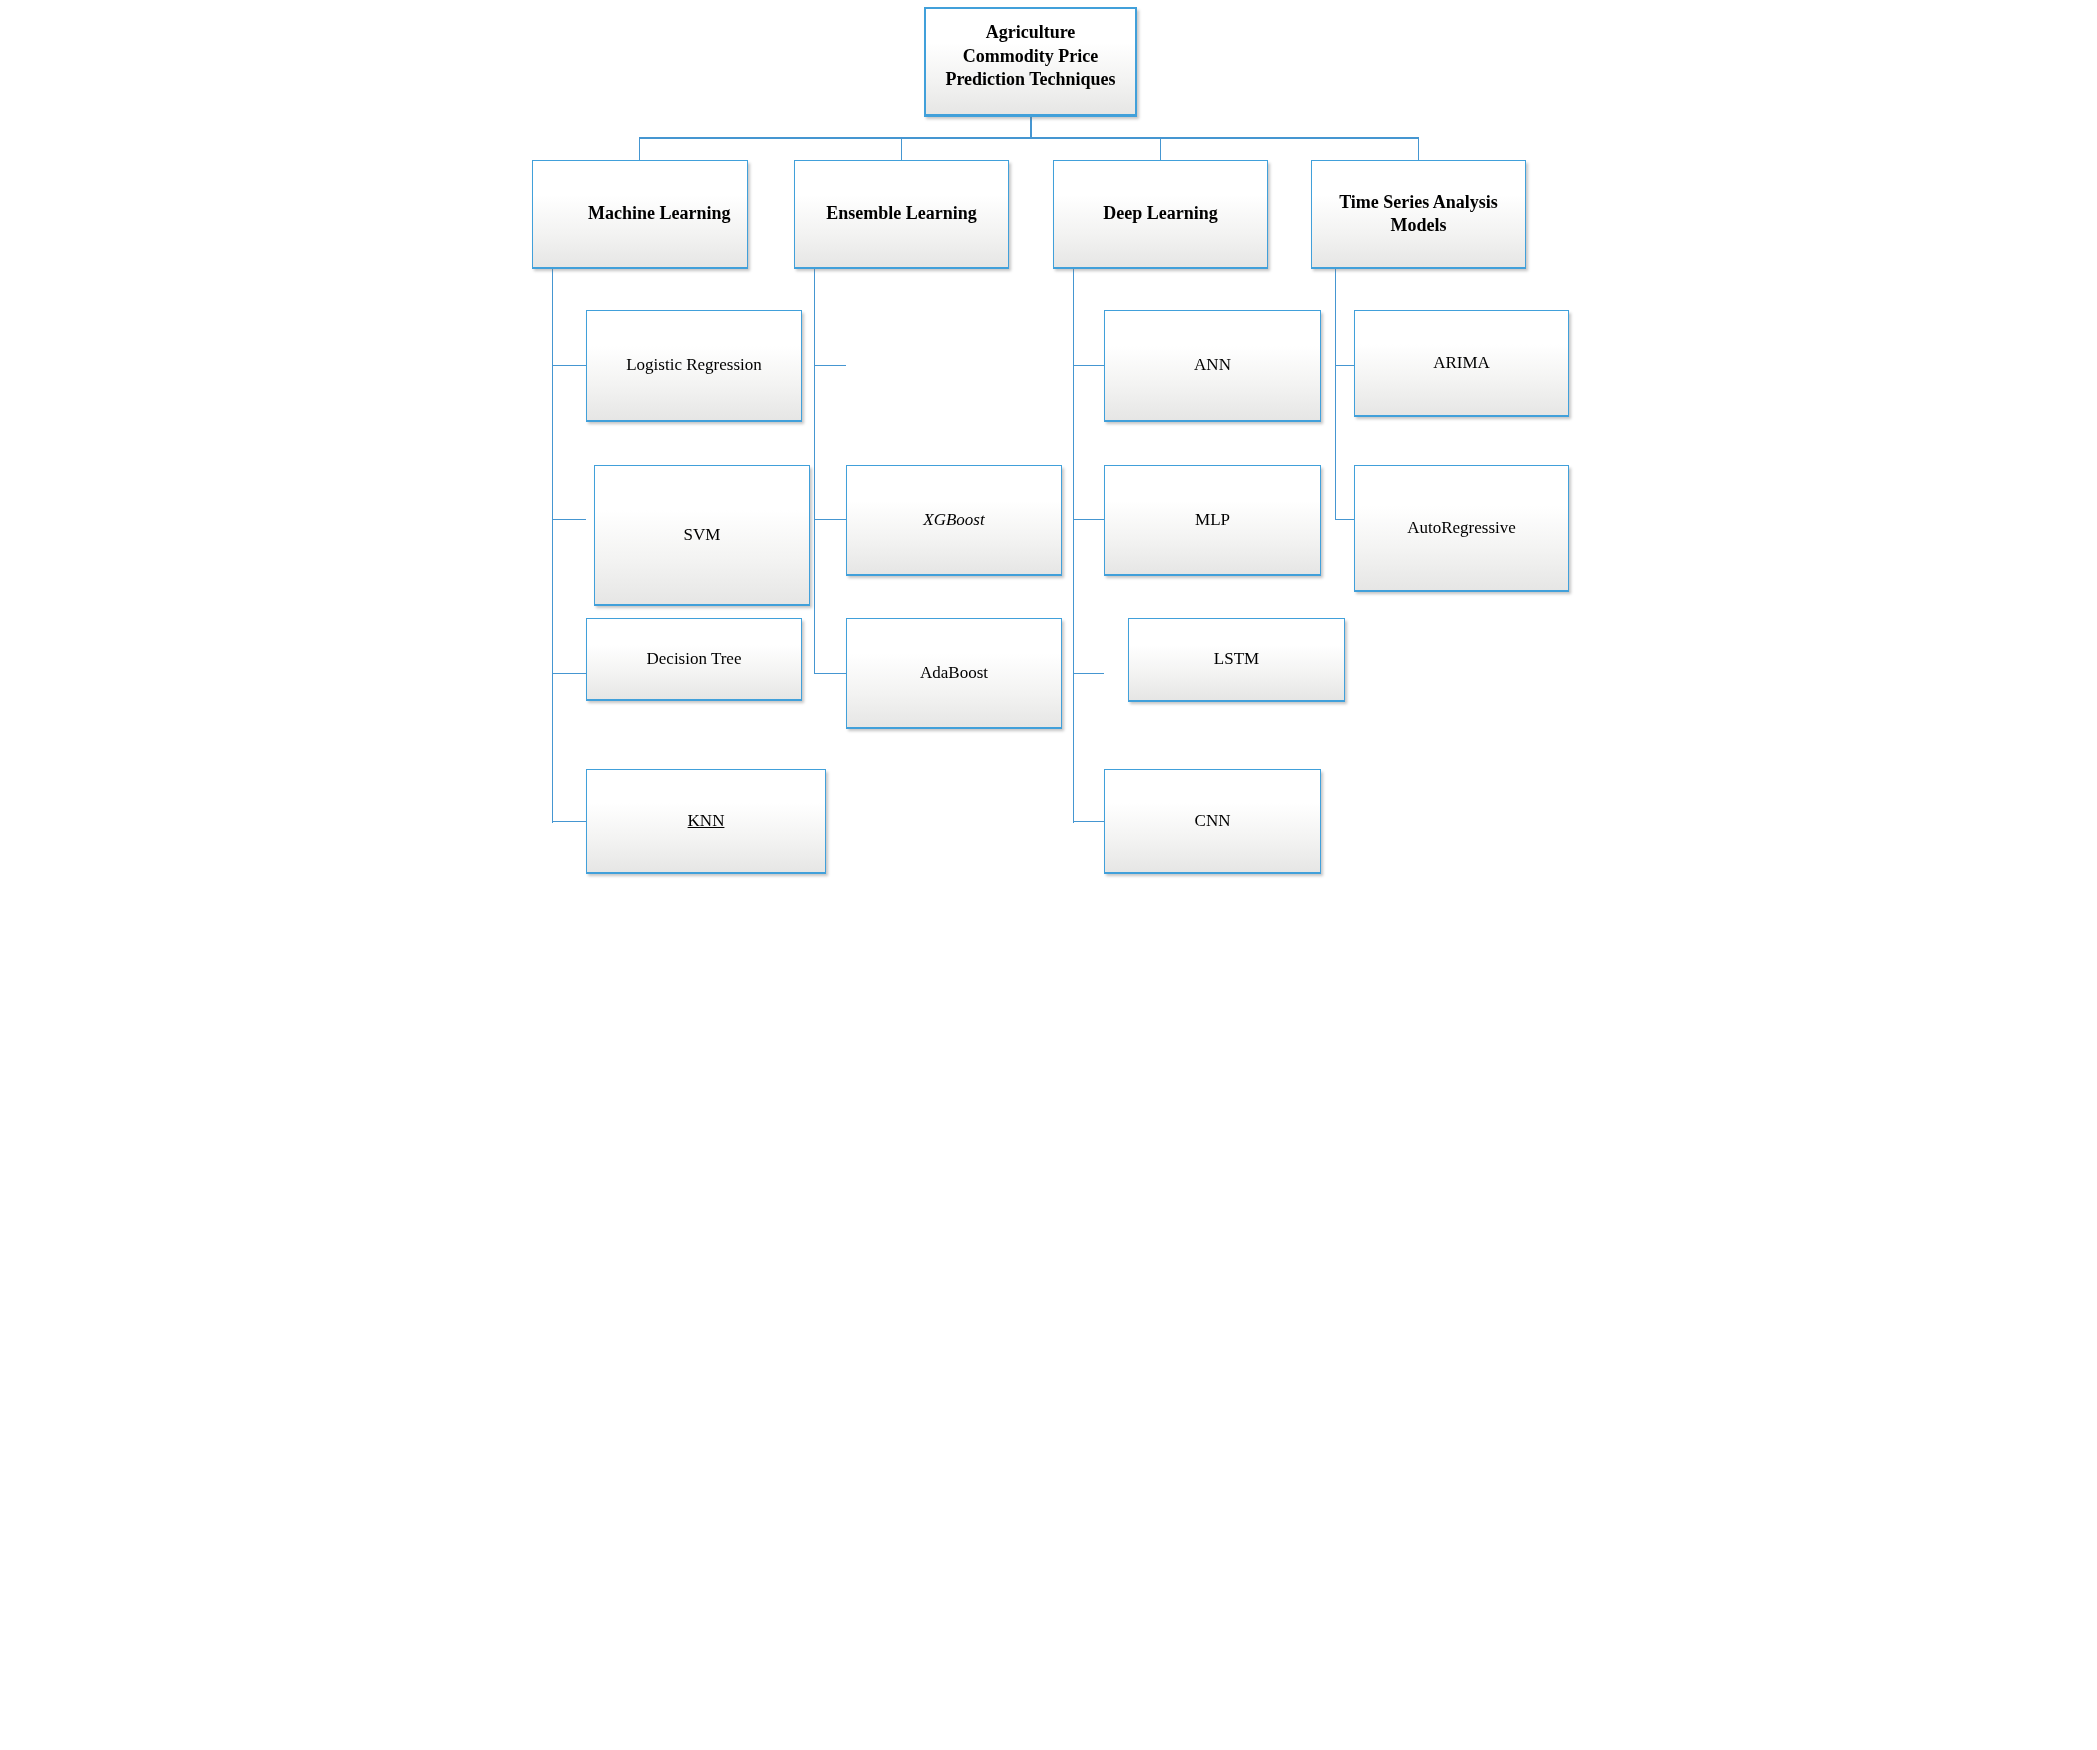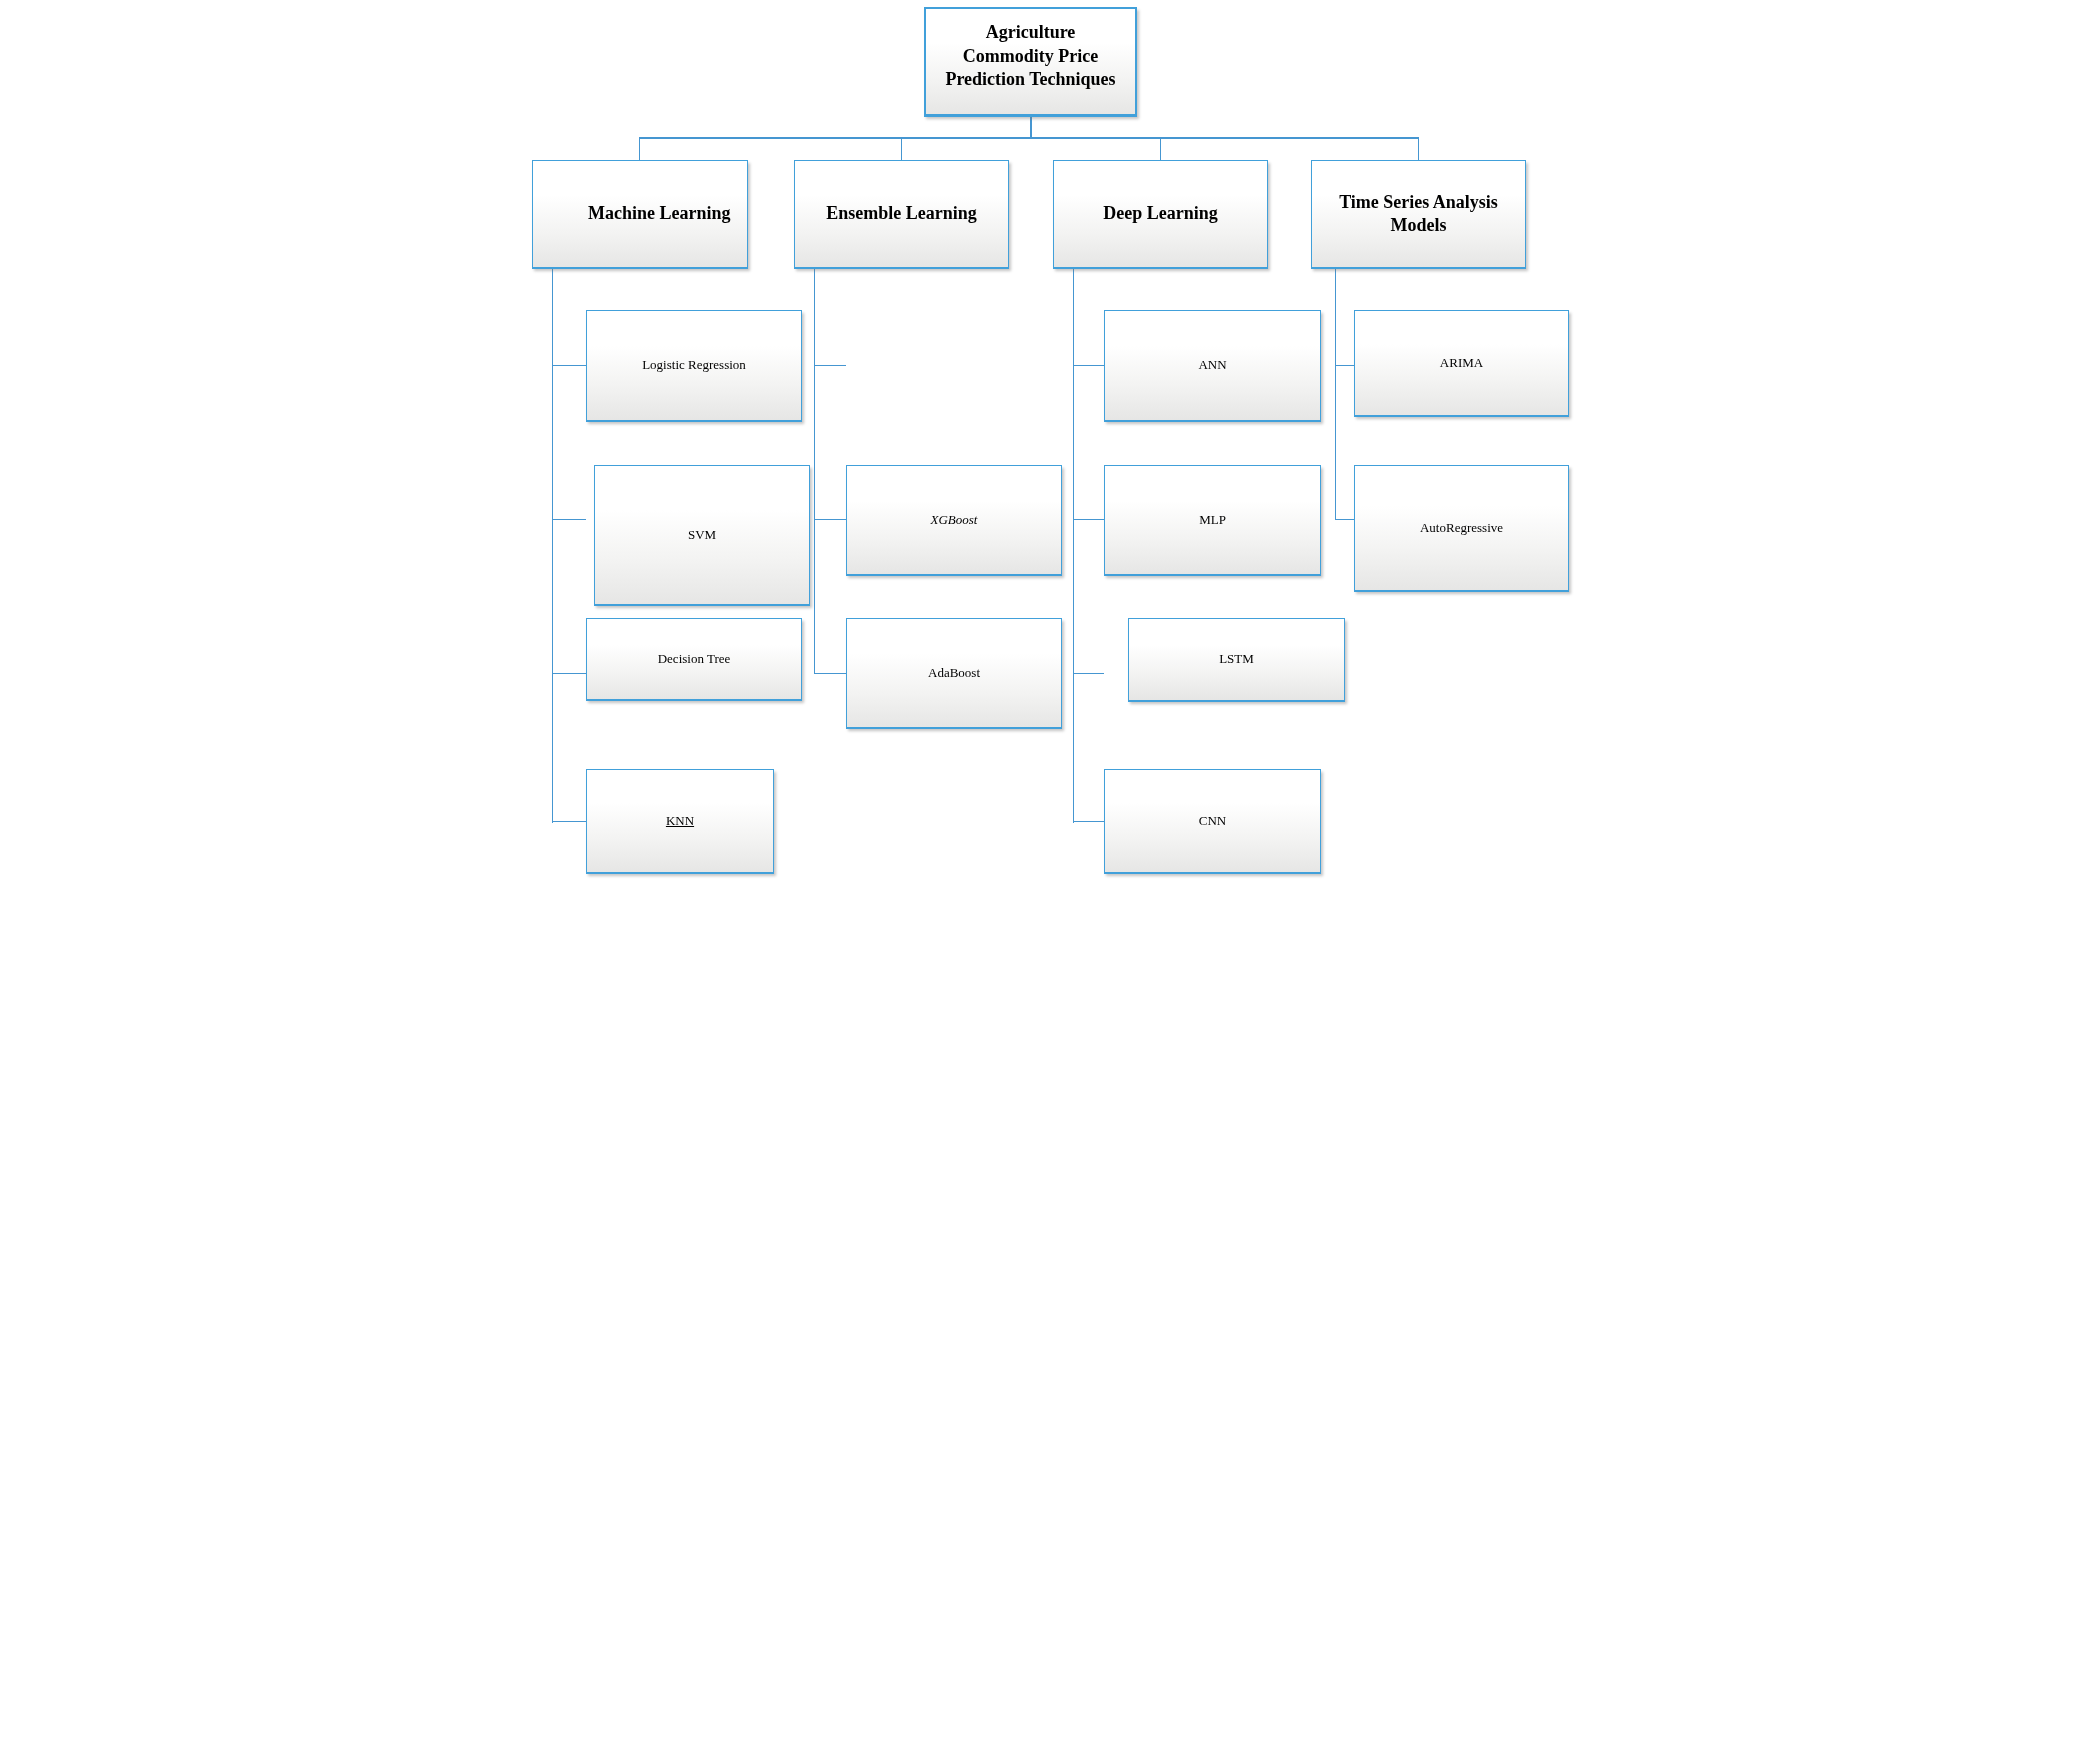--- a/index.html
+++ b/index.html
@@ -21,21 +21,21 @@
     box-shadow:2px 2.7px 2.7px rgba(110,110,110,0.40);
     box-sizing:border-box;
     line-height:1.3;
   }
   .root{
     border-width:2px;border-bottom-width:3.3px;
     font-weight:bold;font-size:18px;
     padding:0 6.6px 9.3px 6.6px;
   }
   .cat{font-weight:bold;font-size:18px;padding:0 5.3px;}
-  .leaf{font-size:13px;font-weight:normal;padding:0 12px;}
+  .leaf{font-size:17px;font-weight:normal;padding:0 12px;}
   .line{position:absolute;background:var(--connector,#4596d1);}
 </style>
 </head>
 <body>
 
 <div class="stage">
 
   <div class="line" style="left:506px;top:117px;width:2px;height:21px;"></div>
   <div class="line" style="left:115px;top:137px;width:780px;height:2px;"></div>
   <div class="line" style="left:115px;top:138px;width:1.3px;height:23px;"></div>
@@ -87,21 +87,21 @@
 
   <div class="node leaf" style="left:62px;top:310px;width:216px;height:112px;">
     <span>Logistic Regression</span>
   </div>
   <div class="node leaf" style="left:70px;top:465px;width:216px;height:141px;">
     <span>SVM</span>
   </div>
   <div class="node leaf" style="left:62px;top:618px;width:216px;height:83px;">
     <span>Decision Tree</span>
   </div>
-  <div class="node leaf" style="left:62px;top:769px;width:188px;height:105px;text-decoration:underline;">
+  <div class="node leaf" style="left:62px;top:769px;width:240px;height:105px;text-decoration:underline;">
     <span>KNN</span>
   </div>
 
   <div class="node leaf" style="left:322px;top:465px;width:216px;height:111px;font-style:italic;">
     <span>XGBoost</span>
   </div>
   <div class="node leaf" style="left:322px;top:618px;width:216px;height:111px;">
     <span>AdaBoost</span>
   </div>
 

